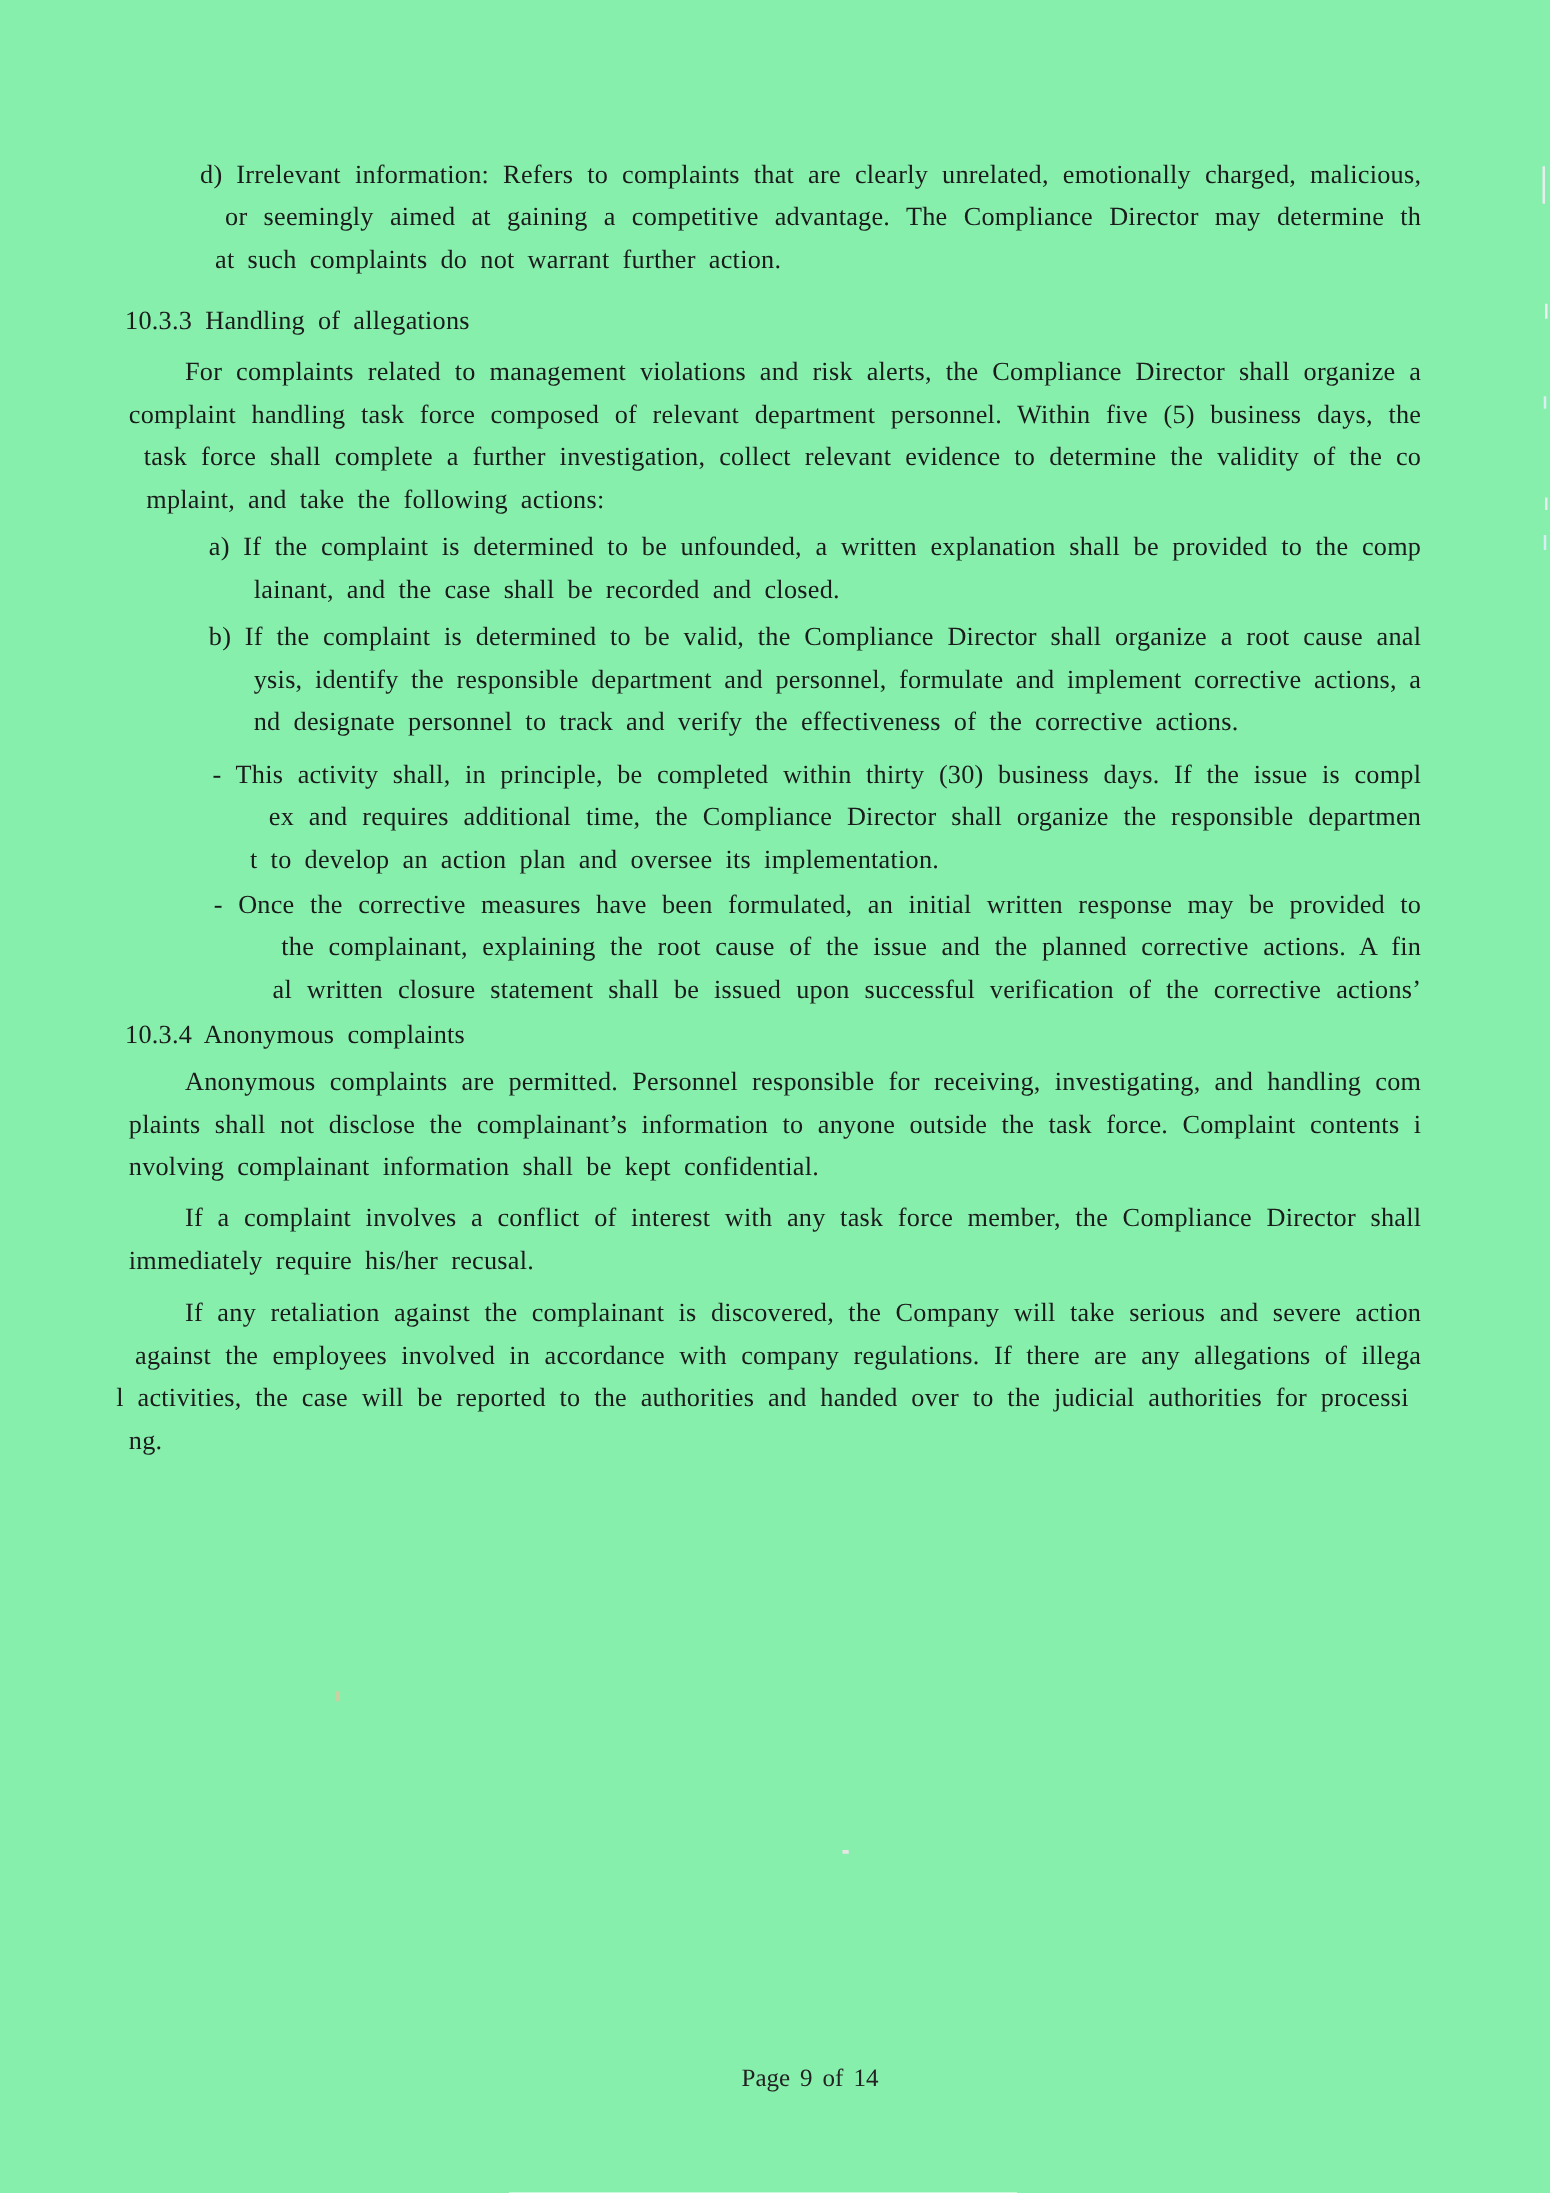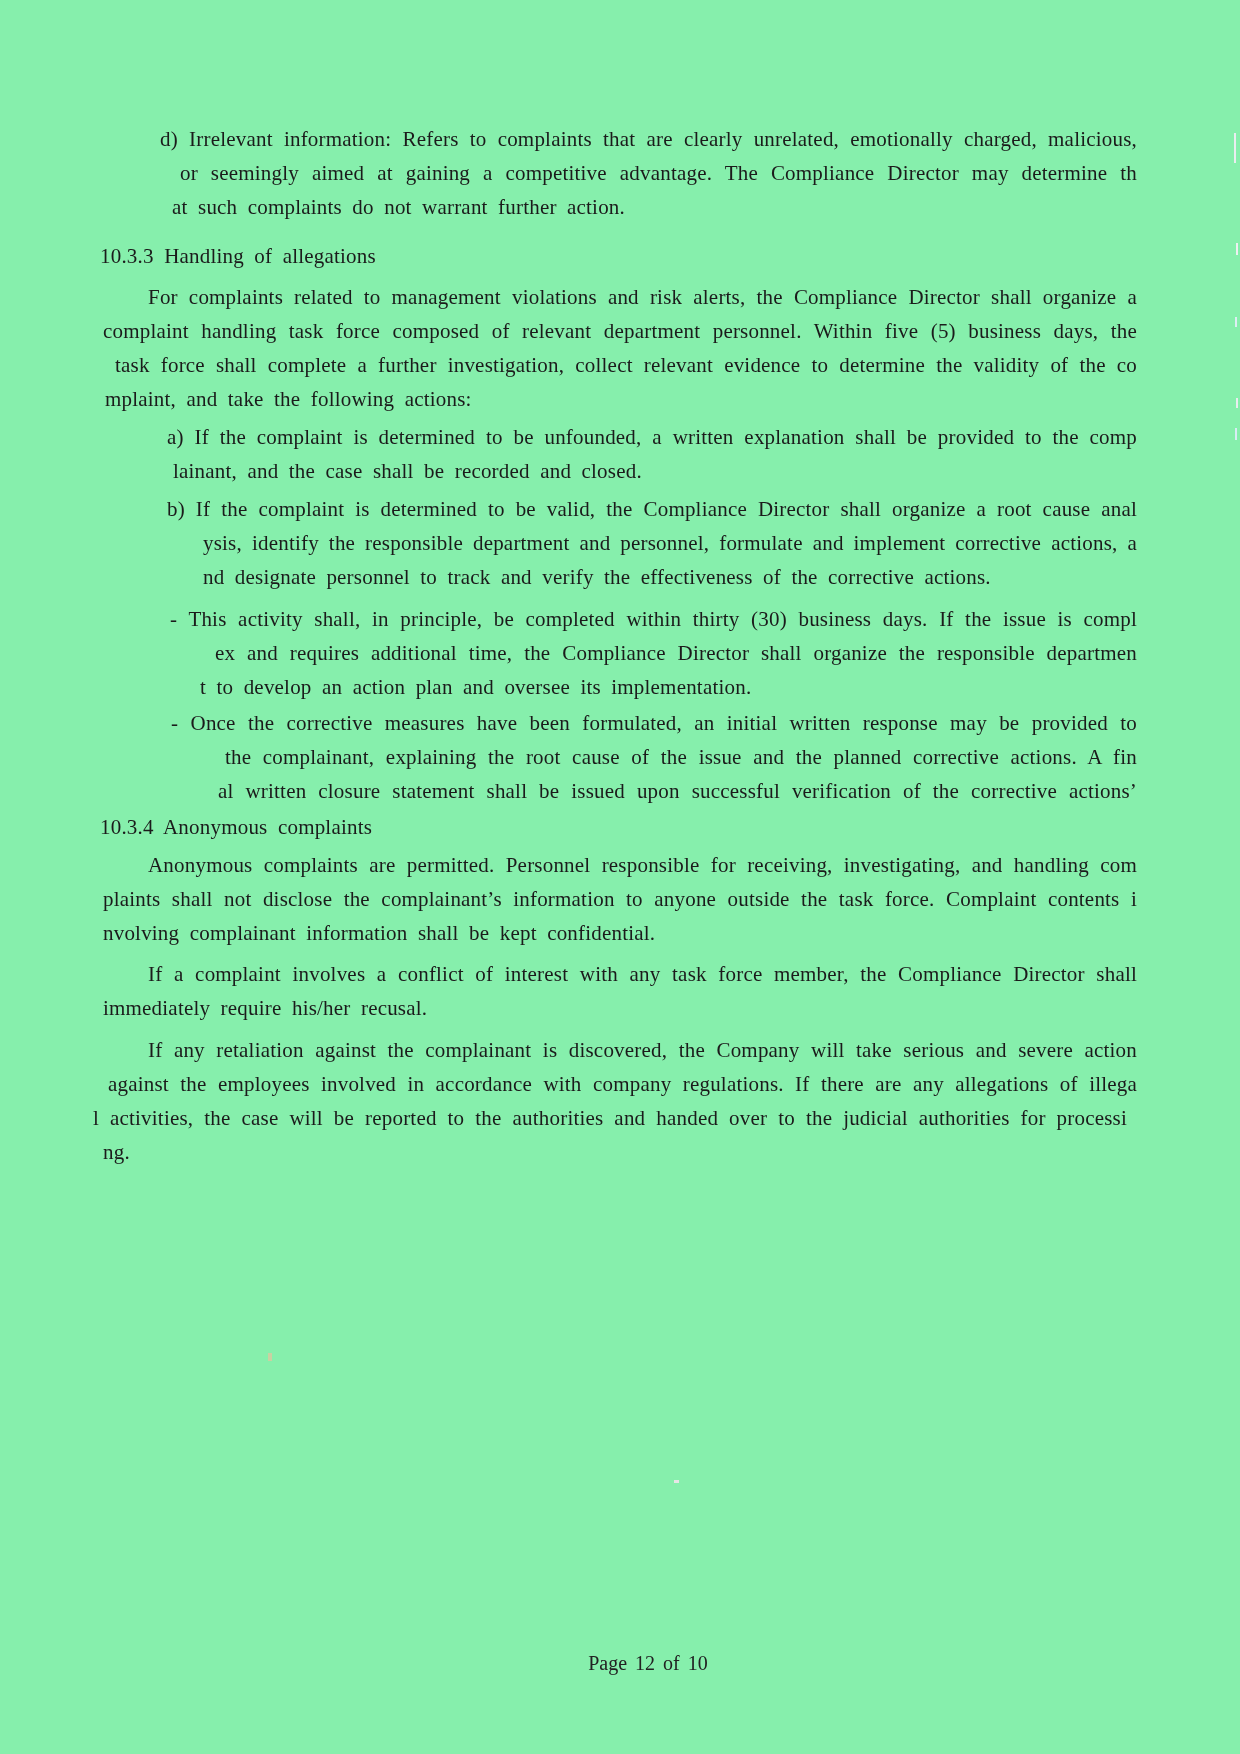--- a/index.html
+++ b/index.html
@@ -66,25 +66,25 @@
         <div class="line" style="margin-left: 87px; width: 957px;">or seemingly aimed at gaining a competitive advantage. The Compliance Director may determine th</div>
         <div class="line end" style="margin-left: 79px; width: 965px;">at such complaints do not warrant further action.</div>
       </div>
       <div class="block section-heading">
         <div class="line end" style="margin-left: 7px; width: 1037px;">10.3.3  Handling of allegations</div>
       </div>
       <div class="block paragraph">
         <div class="line" style="margin-left: 55px; width: 989px;">For complaints related to management violations and risk alerts, the Compliance Director shall organize a</div>
         <div class="line" style="margin-left: 10px; width: 1034px;">complaint handling task force composed of relevant department personnel. Within five (5) business days, the</div>
         <div class="line" style="margin-left: 22px; width: 1022px;">task force shall complete a further investigation, collect relevant evidence to determine the validity of the co</div>
-        <div class="line end" style="margin-left: 12px; width: 1034px; font-family: Liberation Serif, serif;">mplaint, and take the following actions:</div>
+        <div class="line end" style="margin-left: 24px; width: 1034px; font-family: Liberation Serif, serif;">mplaint, and take the following actions:</div>
       </div>
       <div class="block list-item">
         <div class="line" style="margin-left: 74px; width: 970px;">a)  If the complaint is determined to be unfounded, a written explanation shall be provided to the comp</div>
-        <div class="line end" style="margin-left: 80px; width: 934px; font-family: Liberation Serif, serif;">lainant, and the case shall be recorded and closed.</div>
+        <div class="line end" style="margin-left: 110px; width: 934px; font-family: Liberation Serif, serif;">lainant, and the case shall be recorded and closed.</div>
       </div>
       <div class="block list-item">
         <div class="line" style="margin-left: 74px; width: 970px;">b)  If the complaint is determined to be valid, the Compliance Director shall organize a root cause anal</div>
         <div class="line" style="margin-left: 110px; width: 934px;">ysis, identify the responsible department and personnel, formulate and implement corrective actions, a</div>
         <div class="line end" style="margin-left: 110px; width: 934px;">nd designate personnel to track and verify the effectiveness of the corrective actions.</div>
       </div>
       <div class="block dash-item">
         <div class="line" style="margin-left: 77px; width: 967px;">-  This activity shall, in principle, be completed within thirty (30) business days. If the issue is compl</div>
         <div class="line" style="margin-left: 122px; width: 922px;">ex and requires additional time, the Compliance Director shall organize the responsible departmen</div>
         <div class="line end" style="margin-left: 107px; width: 937px;">t to develop an action plan and oversee its implementation.</div>
@@ -108,21 +108,21 @@
       </div>
       <div class="block paragraph">
         <div class="line" style="margin-left: 55px; width: 989px;">If any retaliation against the complainant is discovered, the Company will take serious and severe action</div>
         <div class="line" style="margin-left: 15px; width: 1029px;">against the employees involved in accordance with company regulations. If there are any allegations of illega</div>
         <div class="line" style="width: 1034px;">l activities, the case will be reported to the authorities and handed over to the judicial authorities for processi</div>
         <div class="line end" style="margin-left: 10px; width: 1034px;">ng.</div>
       </div>
     </main>
 
   <div class="footer">
-    <span>Page 12 of 10</span>
+    <span>Page 9 of 14</span>
   </div>
 
   <div class="artifact" style="left:1234px;top:133px;width:2px;height:30px;background:#e9edef;"></div>
   <div class="artifact" style="left:1236px;top:243px;width:2px;height:12px;background:#eef0f1;"></div>
   <div class="artifact" style="left:1235px;top:317px;width:2px;height:10px;background:#ddeef3;"></div>
   <div class="artifact" style="left:1236px;top:398px;width:2px;height:10px;background:#e9edef;"></div>
   <div class="artifact" style="left:1235px;top:428px;width:2px;height:12px;background:#d8edf4;"></div>
   <div class="artifact" style="left:268px;top:1353px;width:4px;height:8px;background:#d9c9a0;opacity:.8;"></div>
   <div class="artifact" style="left:674px;top:1480px;width:5px;height:3px;background:#e6e6e6;"></div>
 </div>

